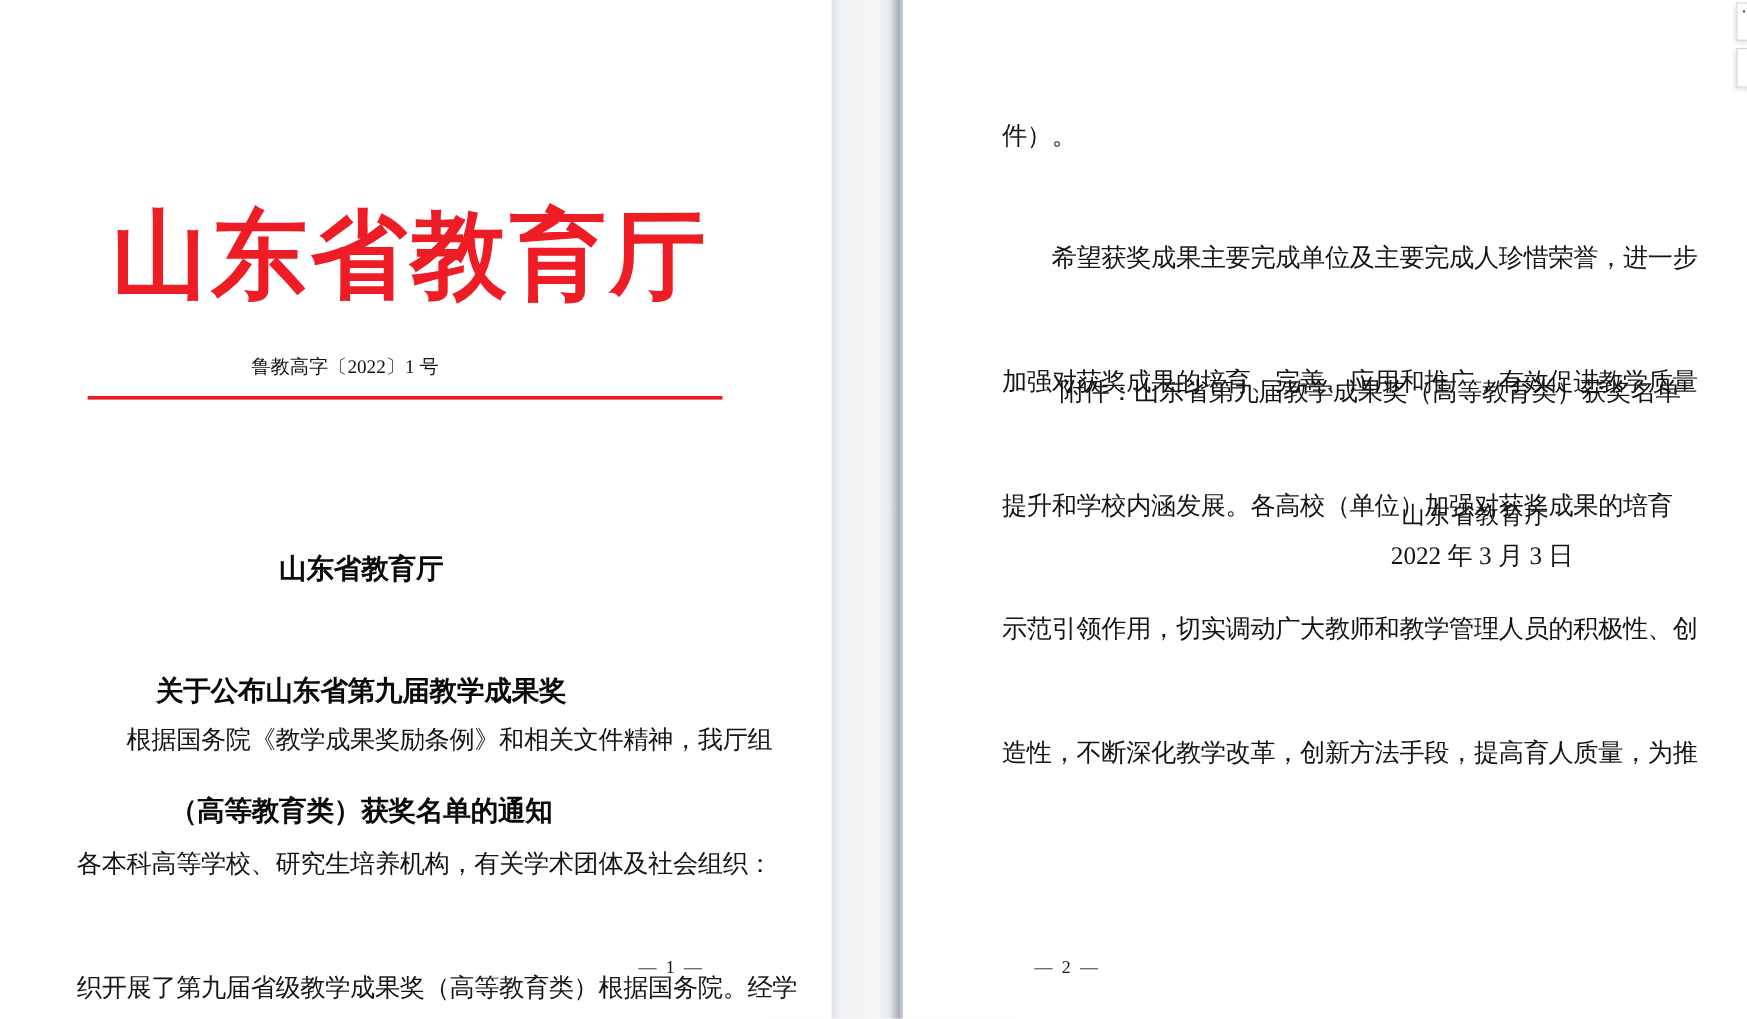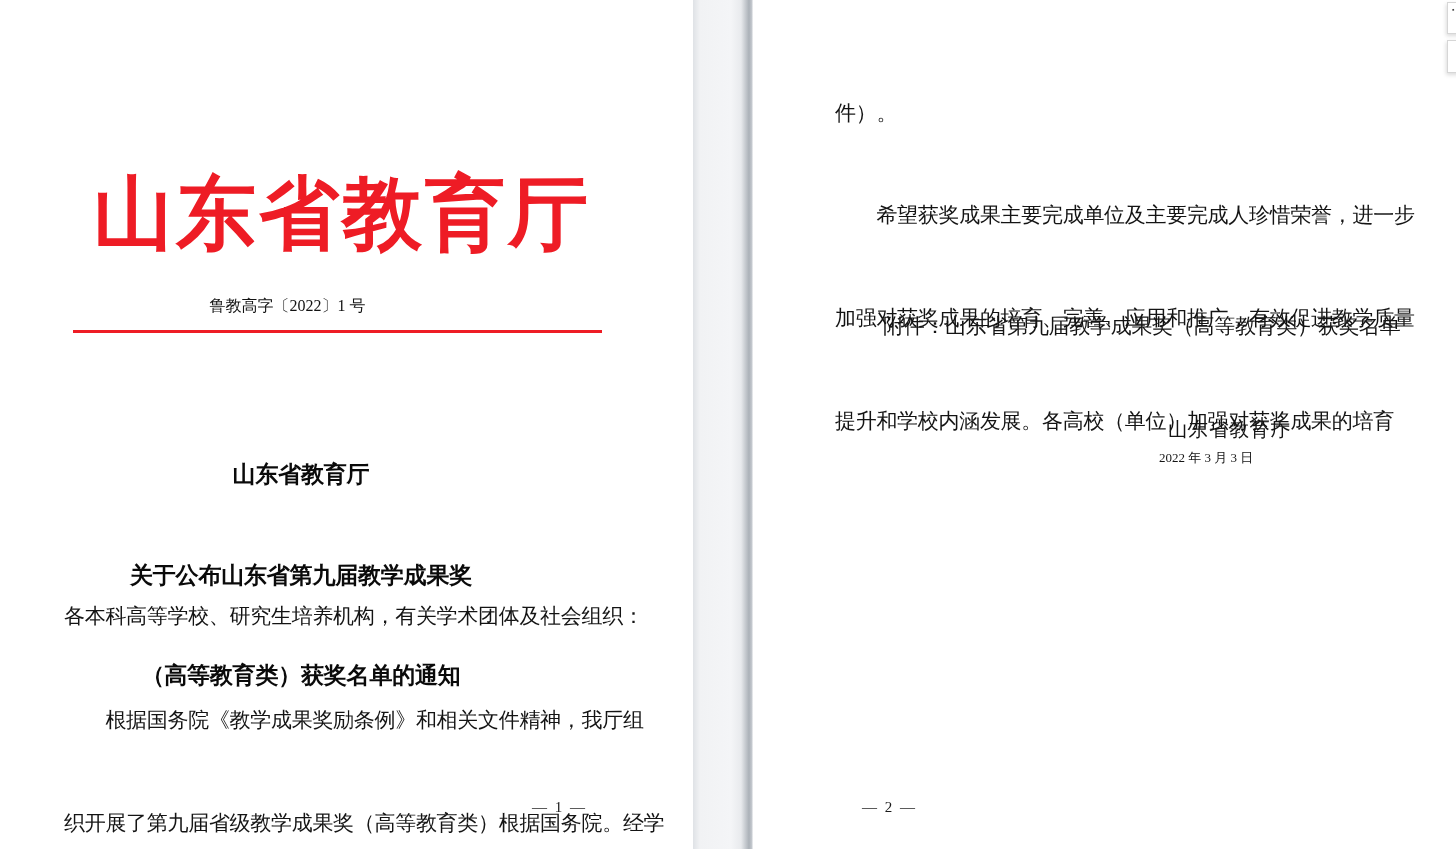--- a/index.html
+++ b/index.html
@@ -28,21 +28,21 @@
   .p2-body{top:27px;left:82px;width:545px;line-height:34.3px;}
   .body-line{white-space:pre;}
   .pagenum{position:absolute;font-size:15px;color:#1a1a1a;letter-spacing:2px;white-space:pre;}
   .p1-num{top:799px;left:554px;}
   .p2-num{top:799px;left:109px;}
 
   
   .attachment-line{position:absolute;top:312px;left:130px;font-size:21px;
     letter-spacing:-0.3px;color:#141414;white-space:pre;}
   .signer{position:absolute;top:416px;left:415px;font-size:19.5px;letter-spacing:1px;color:#141414;white-space:pre;}
-  .sign-date{position:absolute;top:449px;left:406px;font-size:13px;color:#141414;white-space:pre;}
+  .sign-date{position:absolute;top:449px;left:406px;font-size:21px;color:#141414;white-space:pre;}
 
   
   .float-btn{position:absolute;left:1447px;width:18px;background:#ffffff;
     border:1px solid #d6d6d6;border-right:none;box-shadow:-1px 2px 4px rgba(0,0,0,0.14);}
   .btn1{top:2px;height:30px;}
   .btn2{top:40px;height:31px;}
   .btn-glyph{position:absolute;top:4px;left:4px;font-size:7px;line-height:7px;color:#4a4a4a;}
 </style>
 </head>
 <body>
@@ -54,40 +54,42 @@
     <div class="doc-number">鲁教高字〔2022〕1 号</div>
     <div class="red-rule"></div>
 
     <div class="title-block">
       <div class="body-line">山东省教育厅</div>
       <div class="body-line">关于公布山东省第九届教学成果奖</div>
       <div class="body-line">（高等教育类）获奖名单的通知</div>
     </div>
 
     <div class="body-block p1-body">
+      <div class="body-line">　　根据国务院《教学成果奖励条例》和相关文件精神，我厅组</div>
       <div class="body-line">各本科高等学校、研究生培养机构，有关学术团体及社会组织：</div>
-      <div class="body-line">　　根据国务院《教学成果奖励条例》和相关文件精神，我厅组</div>
       <div class="body-line">织开展了第九届省级教学成果奖（高等教育类）根据国务院。经学</div>
       
       
       
       
     </div>
 
     <div class="pagenum p1-num">— 1 —</div>
   </section>
 
   <div class="page-gap"></div>
 
   <section class="page page2">
     <div class="body-block p2-body">
       <div class="body-line">件）。</div>
       <div class="body-line">　　希望获奖成果主要完成单位及主要完成人珍惜荣誉，进一步</div>
       <div class="body-line">加强对获奖成果的培育、完善、应用和推广，有效促进教学质量</div>
       <div class="body-line">提升和学校内涵发展。各高校（单位）加强对获奖成果的培育</div>
+      <div class="body-line">示范引领作用，切实调动广大教师和教学管理人员的积极性、创</div>
+      <div class="body-line">造性，不断深化教学改革，创新方法手段，提高育人质量，为推</div>
     </div>
 
     <div class="attachment-line">附件：山东省第九届教学成果奖（高等教育类）获奖名单</div>
     <div class="signer">山东省教育厅</div>
     <div class="sign-date">2022 年 3 月 3 日</div>
 
     <div class="pagenum p2-num">— 2 —</div>
   </section>
 
   <div class="float-btn btn1">

